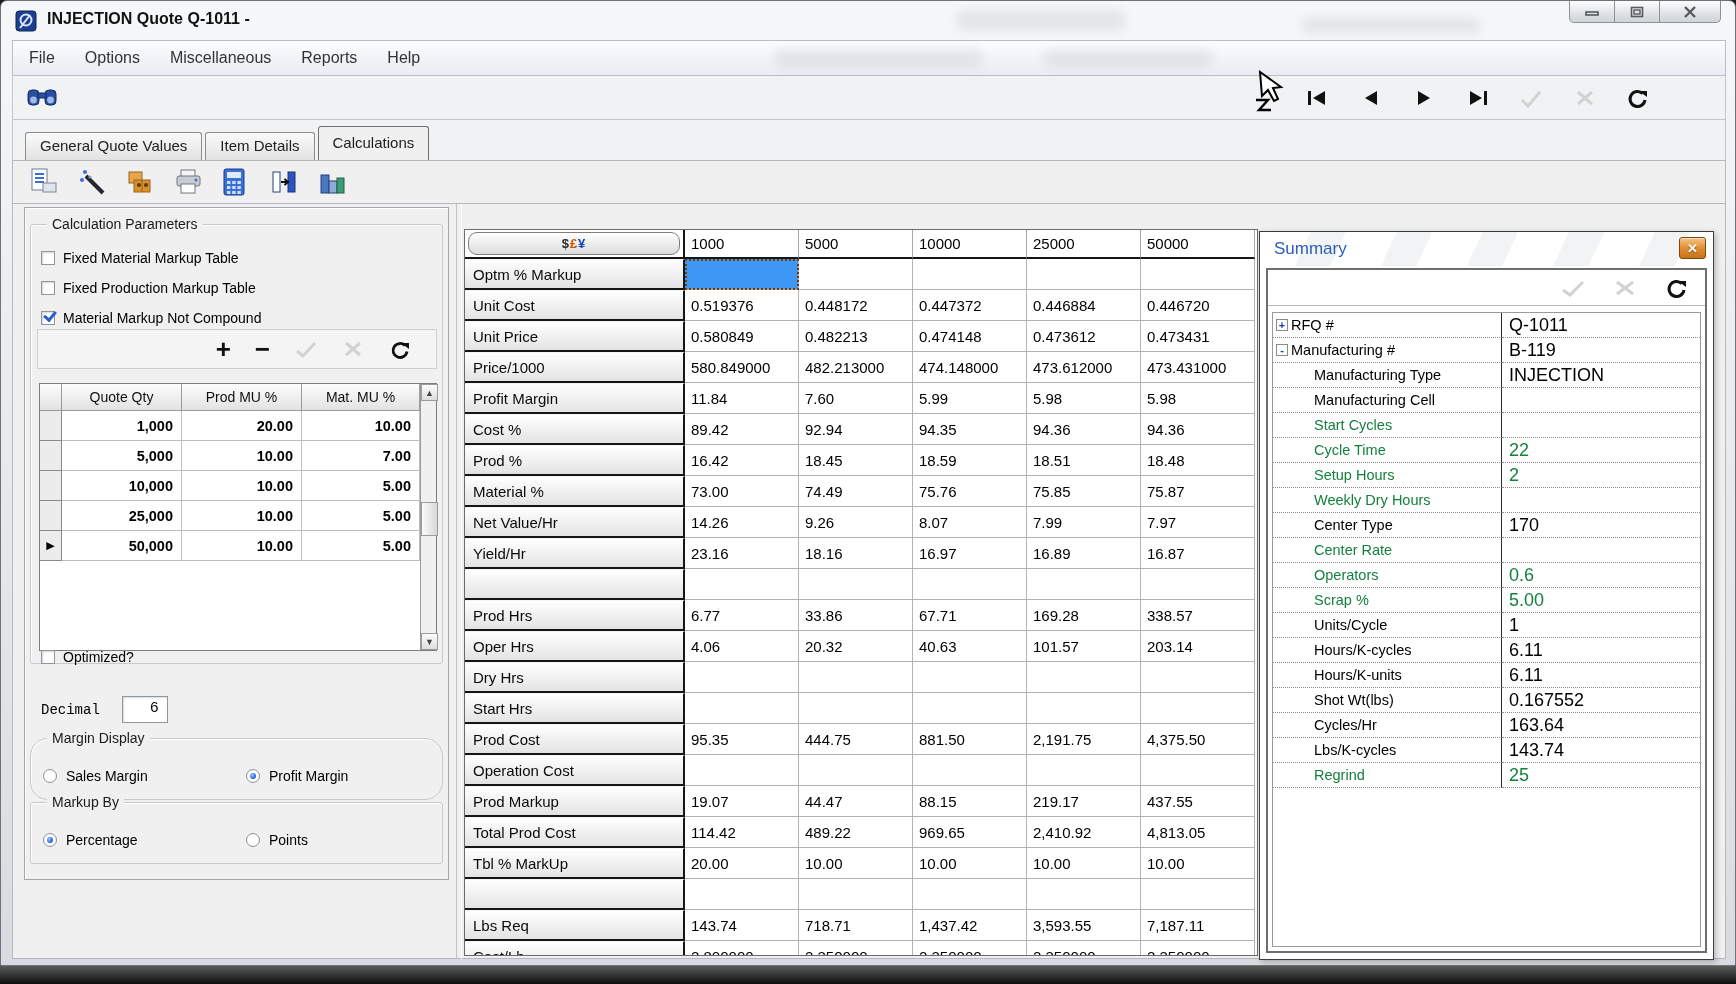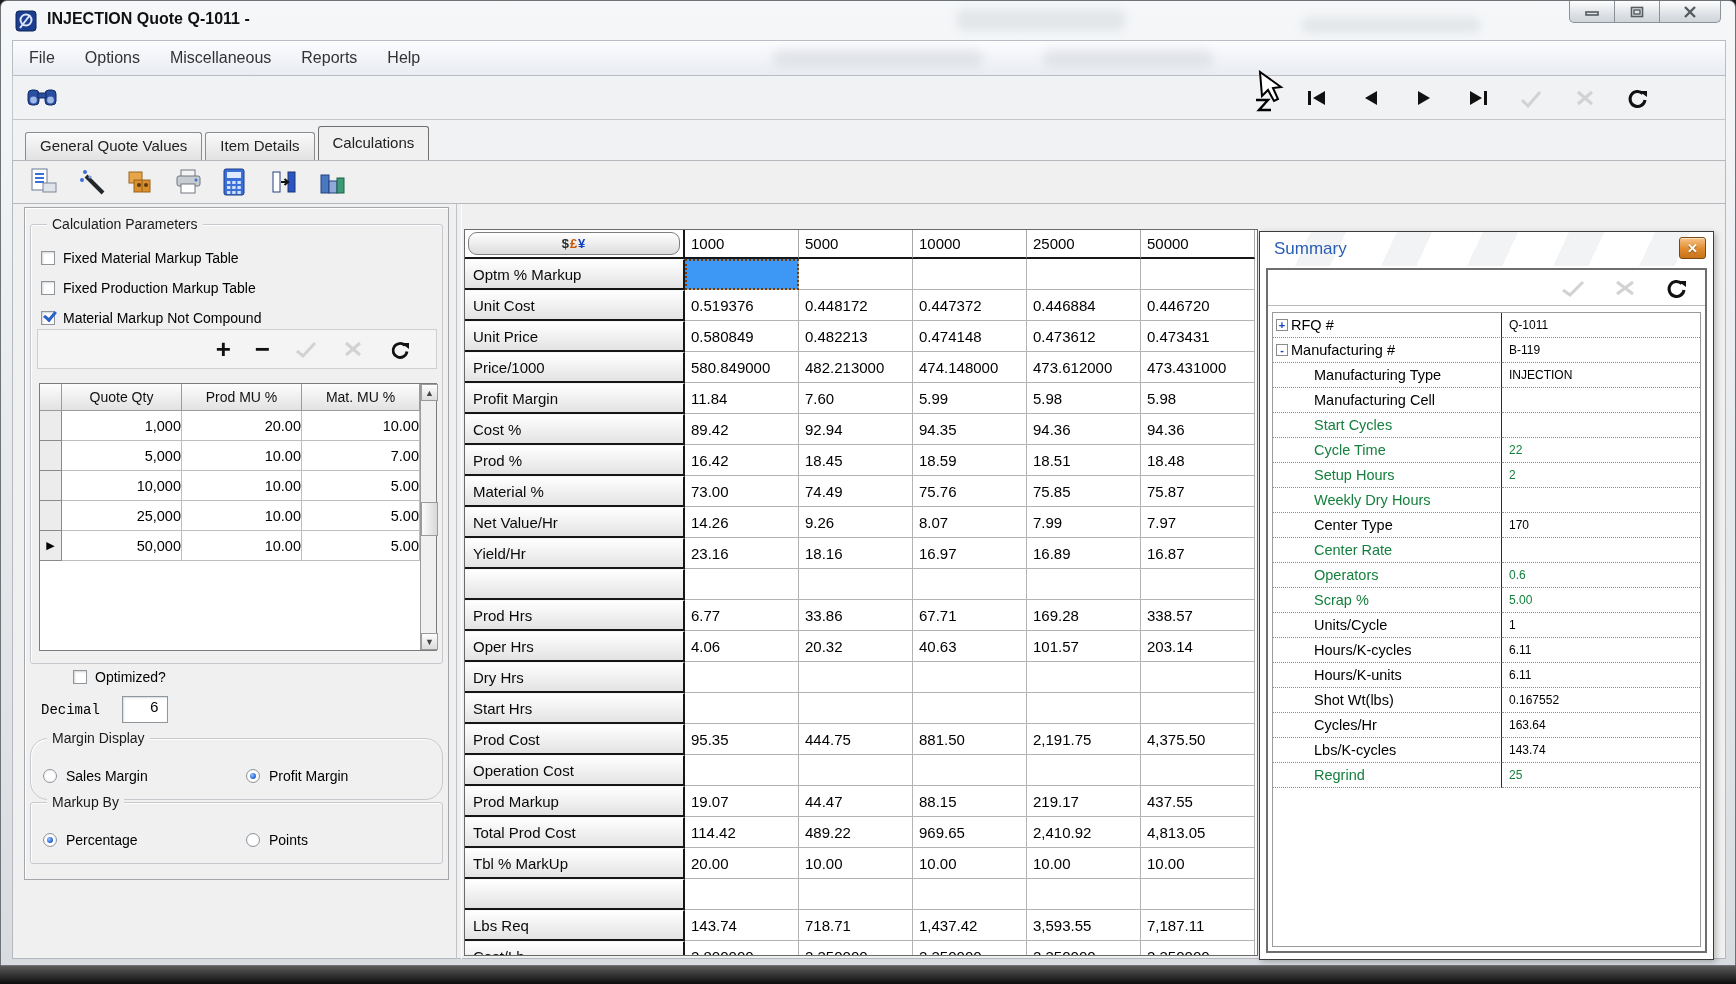--- a/index.html
+++ b/index.html
@@ -73,28 +73,28 @@
              border:1px solid #7c7c7c; background:#fff; display:flex; }
   .qtymain { width:380px; }
   .qhead { display:grid; grid-template-columns:22px 120px 120px 118px; height:27px; }
   .qhead > div { background:linear-gradient(#fdfdfd,#e2e2e2); border:1px solid #9b9b9b;
                  border-top:none; border-left:none; font-size:14px; display:flex;
                  align-items:center; justify-content:center; color:#111; }
   .qrow { display:grid; grid-template-columns:22px 120px 120px 118px; height:30px; }
   .qsel { background:#ececec; border-right:1px solid #8a8a8a; border-bottom:1px solid #8a8a8a;
           display:flex; align-items:center; justify-content:center; font-size:11px; color:#000; }
   .qcell { border-right:1px solid #bdbdbd; border-bottom:1px solid #bdbdbd; background:#fff;
-           display:flex; align-items:center; justify-content:flex-end; padding-right:0; font-size:14.5px; }
+           display:flex; align-items:center; justify-content:flex-end; padding-right:8px; font-size:14.5px;font-weight:bold; }
   .qscroll { width:18px; background:#f0f0f0; border-left:1px solid #9b9b9b; position:relative; }
   .sbtn { position:absolute; left:0; width:17px; height:17px; background:linear-gradient(#fdfdfd,#dcdcdc);
           border:1px solid #9b9b9b; display:flex; align-items:center; justify-content:center;
           font-size:9px; color:#444; }
   .sthumb { position:absolute; left:0; top:118px; width:17px; height:34px;
             background:linear-gradient(90deg,#fbfbfb,#d8d8d8); border:1px solid #9b9b9b; }
-  .opt-row { position:absolute; left:16px; top:460px;margin-left:32px; }
+  .opt-row { position:absolute; left:16px; top:440px; }
   .dec-row { position:absolute; left:16px; top:488px; display:flex; align-items:center; gap:22px;font-family:Liberation Mono, monospace; }
   .dec-field { width:46px; height:27px; background:#fff; border:1px solid #8f969c;
                box-shadow:inset 1px 1px 2px #d7dbdf; text-align:right; padding:3px 8px 0 0;
                font-size:15px; }
   .gb2 { left:5px; top:530px; width:413px; height:62px;border-radius:18px; }
   .gb3 { left:5px; top:594px; width:413px; height:62px; }
   .radiorow { position:absolute; display:flex; align-items:center; gap:9px; height:18px; }
   .rdot { width:14px; height:14px; border-radius:50%; background:radial-gradient(#fff 55%,#d9dde1);
           border:1px solid #8f969c; position:relative; }
   .radiorow.selected .rdot::after { content:""; position:absolute; left:3px; top:3px; width:6px;
@@ -134,21 +134,21 @@
   .sum-inner { position:absolute; left:6px; right:6px; top:36px; bottom:6px; border:2px solid #6e6e6e;
                background:#fff; }
   .sum-toolbar { position:absolute; left:0; top:0; right:0; height:36px; border-bottom:1px solid #bbb;
                  display:flex; align-items:center; justify-content:flex-end; gap:27px; padding-right:16px; }
   .sum-grid { position:absolute; left:4px; right:4px; top:42px; bottom:4px; border:1px solid #9a9a9a;
               overflow:hidden; }
   .srow { display:grid; grid-template-columns:229px 1fr; height:25px; }
   .slabel { position:relative; border-bottom:1px dotted #8d8d8d; border-right:1px solid #2b2b2b;
             display:flex; align-items:center; font-size:14.5px; }
   .svalue { border-bottom:1px dotted #8d8d8d; display:flex; align-items:center; padding-left:7px;
-            font-size:12px; }
+            font-size:18px; }
   .srow.blue .slabel, .srow.blue .svalue { color:#15803d; }
   .slabel.lvl0 { padding-left:18px; } .slabel.lvl1 { padding-left:41px; }
   .sexp { position:absolute; left:3px; top:6px; width:12px; height:12px; border:1px solid #8a8a8a;
           background:#fff; font-size:11px; line-height:10px; text-align:center; color:#1140c0;
           font-weight:bold; }
   
   .cursor { position:absolute; left:1248px; top:70px; width:40px; height:44px; z-index:50; }
 </style>
 </head>
 <body>

